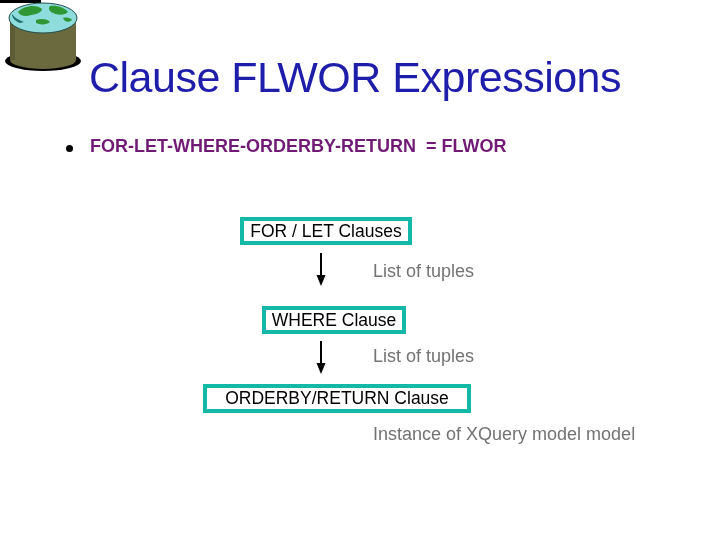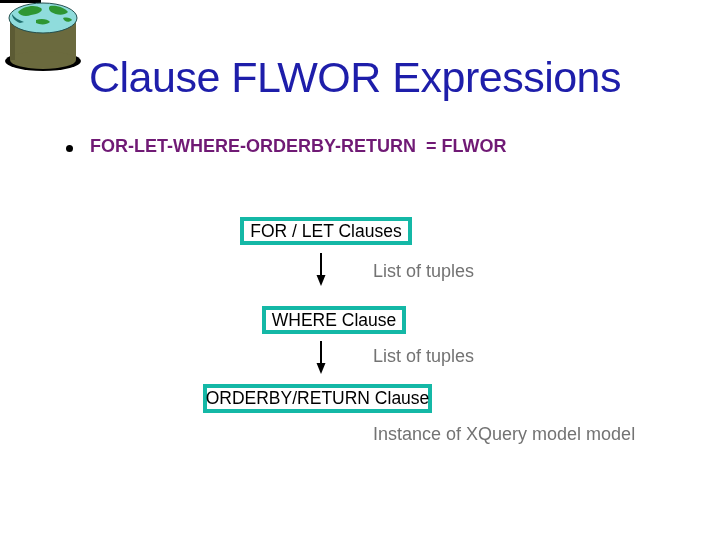--- a/index.html
+++ b/index.html
@@ -39,21 +39,21 @@
     position: absolute;
     box-sizing: border-box;
     border: 4px solid #14b8a6;
     background: #FFF;
     display: flex; align-items: center; justify-content: center;
     font-size: 17.5px; color: #000;
     white-space: nowrap;
   }
   .box-forlet  { left: 240px; top: 217px; width: 172px; height: 28px; }
   .box-where   { left: 253px; top: 306px; width: 144px; height: 28px; margin-left: 9px; }
-  .box-orderby { left: 203px; top: 384px; width: 229px; height: 29px; }
+  .box-orderby { left: 203px; top: 384px; width: 268px; height: 29px; }
   .flow-label {
     position: absolute;
     font-size: 18px; color: #737373;
     white-space: nowrap;
   }
   .label-tuples1  { left: 373px; top: 261px; }
   .label-tuples2  { left: 373px; top: 346px; }
   .label-instance { left: 373px; top: 424px; }
   .arrow { position: absolute; width: 14px; height: 34px; }
   .arrow1 { left: 314px; top: 253px; }

